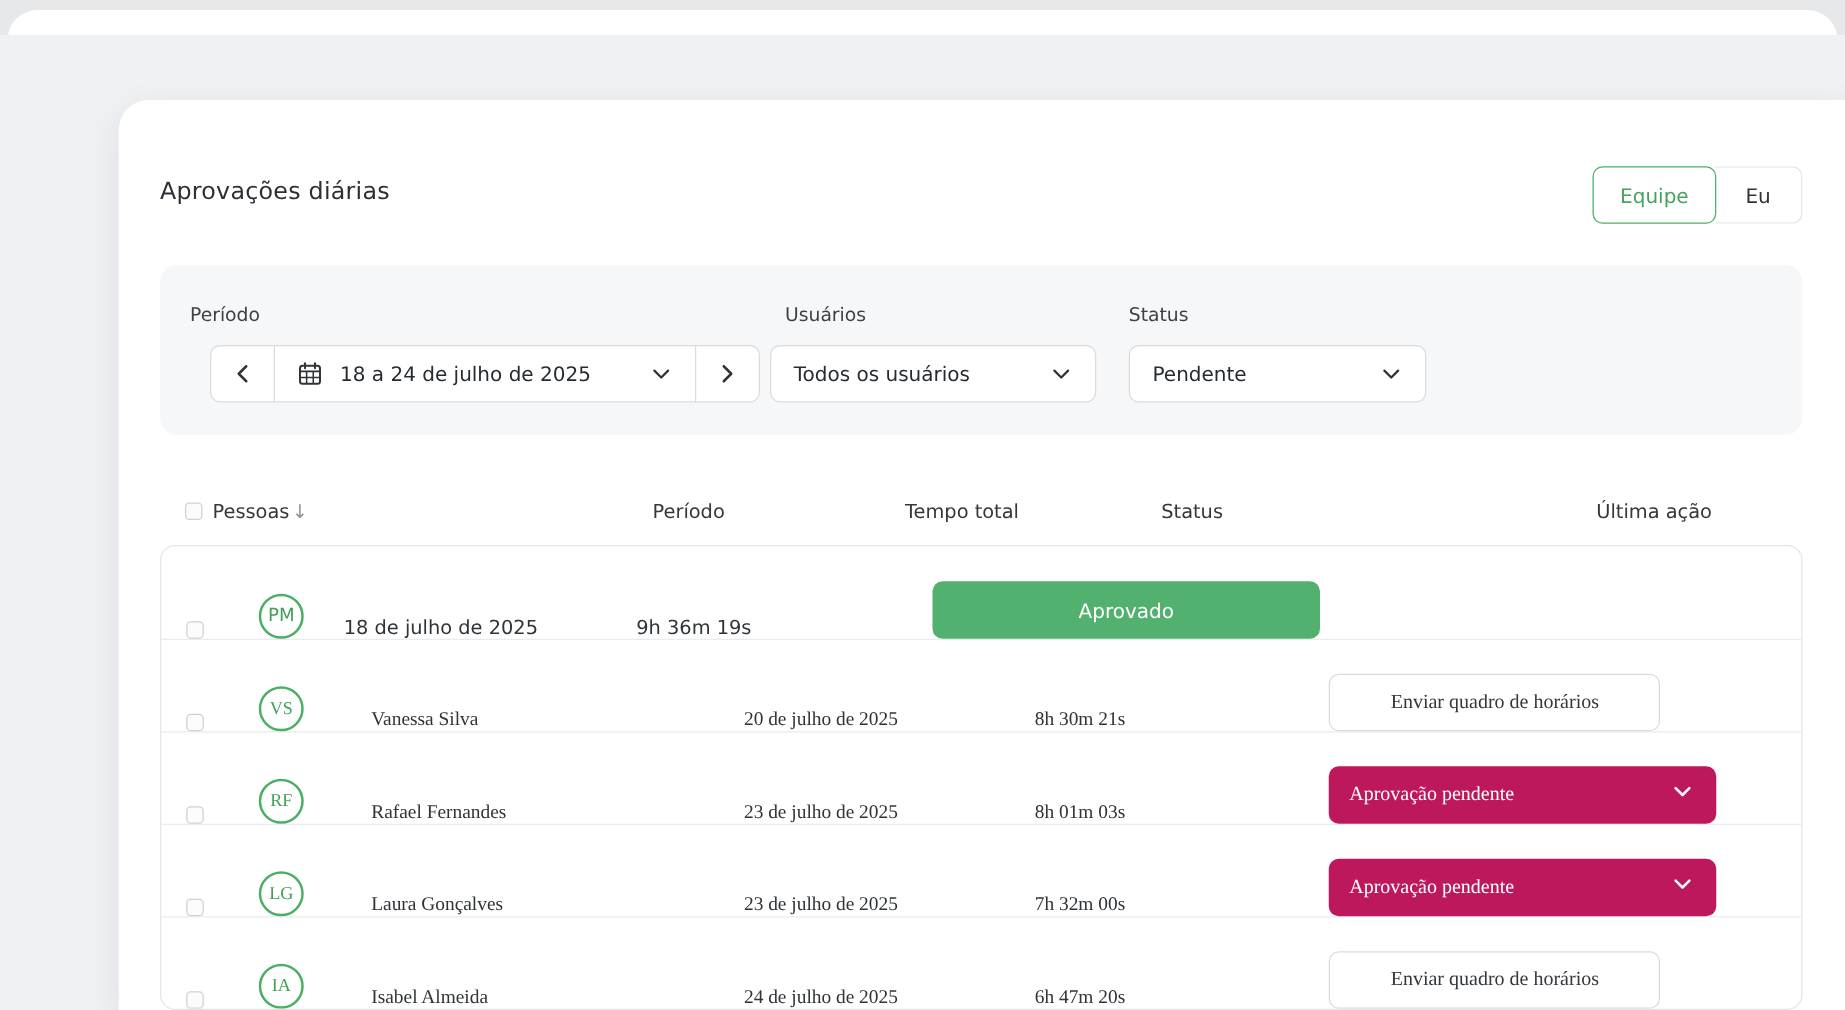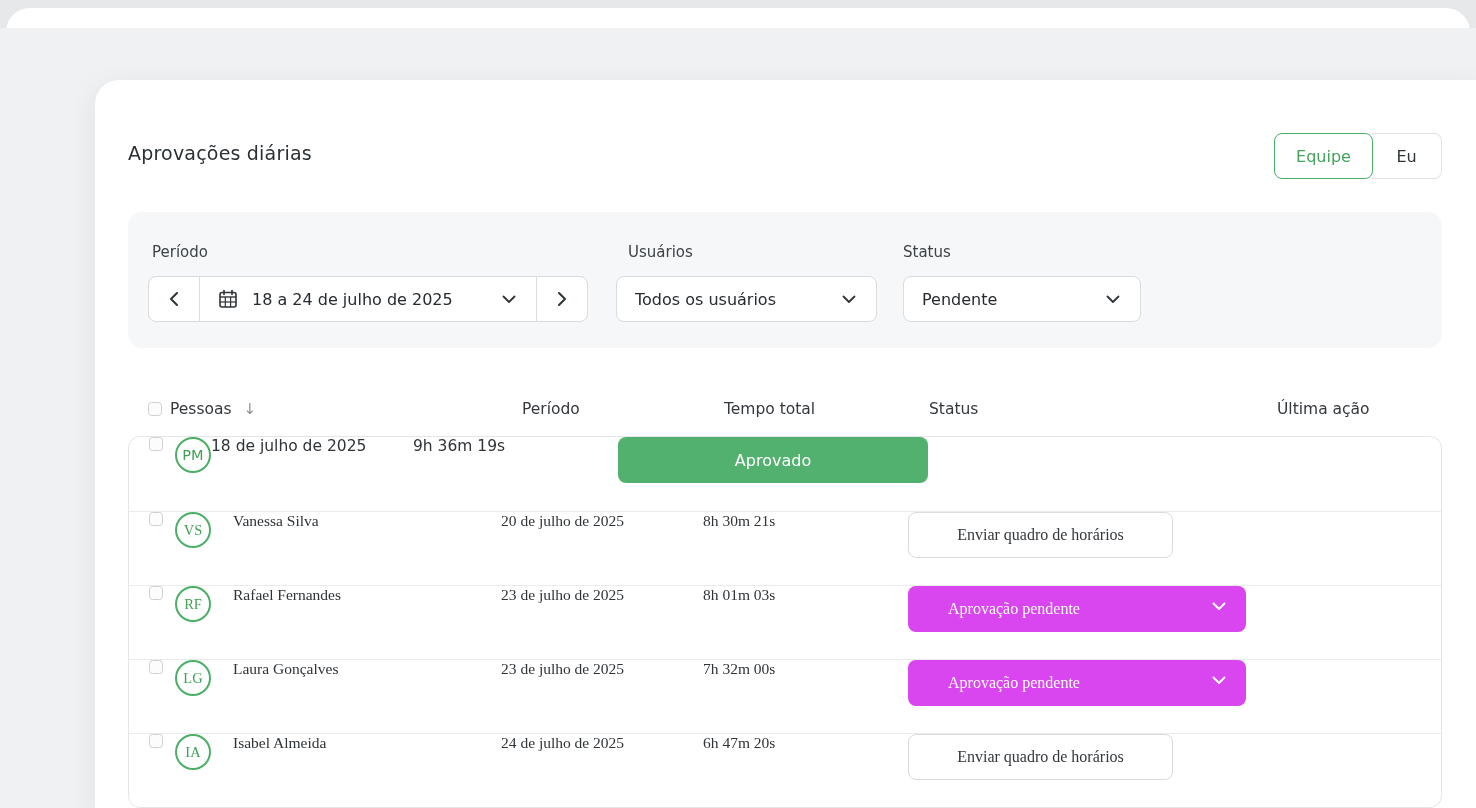--- a/index.html
+++ b/index.html
@@ -47,21 +47,21 @@
   
   .filters {
     position: absolute; left: 33px; top: 132px; width: 1314px; height: 136px;
     background: #f6f7f8; border-radius: 14px;
   }
   .f-label { position: absolute; font-size: 15px; color: #3c4247; }
   .lbl-period { left: 24px; top: 31px; }
   .lbl-users  { left: 500px; top: 31px; }
   .lbl-status { left: 775px; top: 31px; }
   .period-group {
-    position: absolute; left: 20px; top: 64px; height: 46px; display: flex;
+    position: absolute; left: 40px; top: 64px; height: 46px; display: flex;
   }
   .nav-btn {
     width: 52px; height: 46px; background: #fff; border: 1px solid #d9dbdd;
     display: flex; align-items: center; justify-content: center; cursor: pointer;
   }
   .nav-prev { border-radius: 8px 0 0 8px; }
   .nav-next { border-radius: 0 8px 8px 0; margin-left: -1px; }
   .date-select {
     width: 338px; height: 46px; background: #fff; border: 1px solid #d9dbdd;
     margin-left: -1px; display: flex; align-items: center; cursor: pointer;
@@ -76,33 +76,33 @@
   }
   .sel-users  { left: 488px; width: 261px; }
   .sel-status { left: 775px; width: 238px; }
   .select-box .chev-right { margin-left: auto; }
   
   .thead {
     position: absolute; left: 33px; top: 318px; width: 1314px; height: 22px;
     display: flex; align-items: center; padding-left: 20px;
     font-size: 15.5px; color: #33383d;
   }
-  .thead .h-person { width: 352px; margin-left: 8px; display: flex; align-items: center; gap: 12px; }
+  .thead .h-person { width: 352px; margin-left: 8px; display: flex; align-items: center; gap: 2px; }
   .h-period { width: 202px; }
   .h-total  { width: 205px; }
   .h-status { width: 348px; }
   .h-last   { flex: 1; }
   .sort-arrow { color: #8d939a; font-size: 15px; }
   .tbody {
     position: absolute; left: 33px; top: 356px; width: 1314px; height: 372px;
     border: 1px solid #e3e5e7; border-radius: 12px; background: #fff;
     overflow: hidden;
   }
   .trow {
-    height: 74px; display: flex; align-items: flex-start; padding-left: 20px;
+    height: 74px; display: flex; align-items: flex-end; padding-left: 20px; gap: 32px;
   }
   .trow + .trow { border-top: 1px solid #eaebed; font-family: Liberation Serif, serif; }
   .cb {
     width: 14px; height: 14px; border: 1.5px solid #cdd1d4; border-radius: 3.5px;
     background: #fcfcfd; flex: none; cursor: pointer;
   }
   .avatar {
     margin-left: 12px; width: 36px; height: 36px; border-radius: 50%;
     border: 2px solid #4caf66; color: #41a056; font-size: 14.5px;
     display: flex; align-items: center; justify-content: center; flex: none;
@@ -116,22 +116,22 @@
   .action-btn {
     height: 46px; border-radius: 8px; font-family: inherit; font-size: 16px;
     cursor: pointer; position: relative; display: flex; align-items: center;
     justify-content: center; border: none; padding: 0 16px;
   }
   .action-btn .chev { display: none; }
   .action-btn[data-variant="approved"] {
     width: 310px; background: #53b170; color: #ffffff;
   }
   .action-btn[data-variant="pending"] {
-    width: 338px; background: #d946ef; color: #ffffff;
-    justify-content: flex-start; padding-left: 40px;
+    width: 310px; background: #be185d; color: #ffffff;
+    justify-content: flex-start; padding-left: 16px;
   }
   .action-btn[data-variant="pending"] .chev {
     display: block; position: absolute; right: 20px; top: 16px;
   }
   .action-btn[data-variant="outline"] {
     width: 265px; background: #ffffff; border: 1px solid #d9dbdd; color: #33383d;
   }
   svg { display: block; }
 </style>
 </head>

